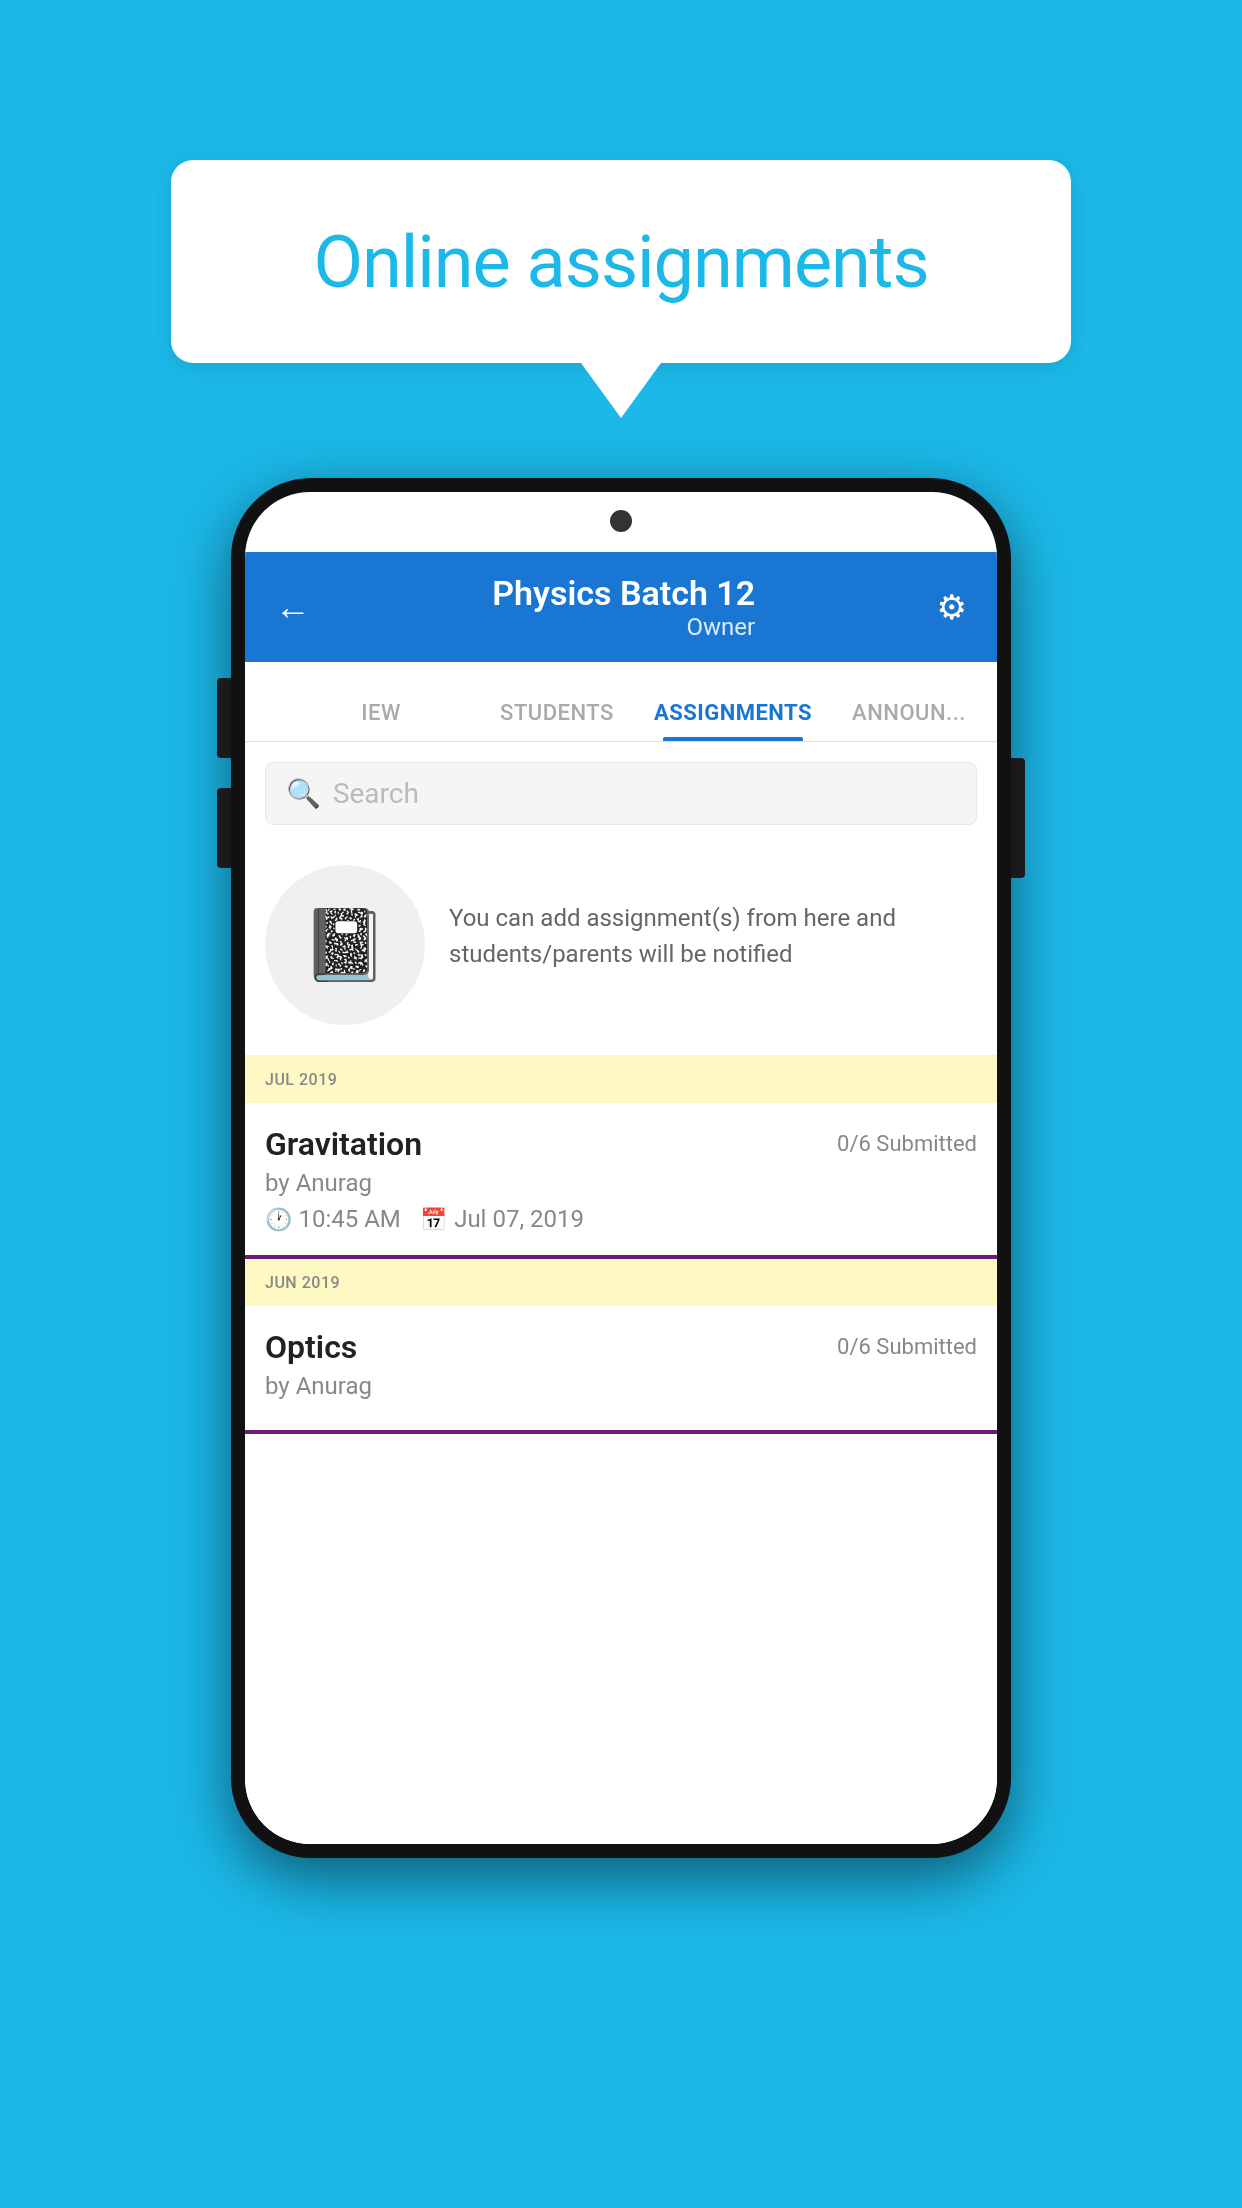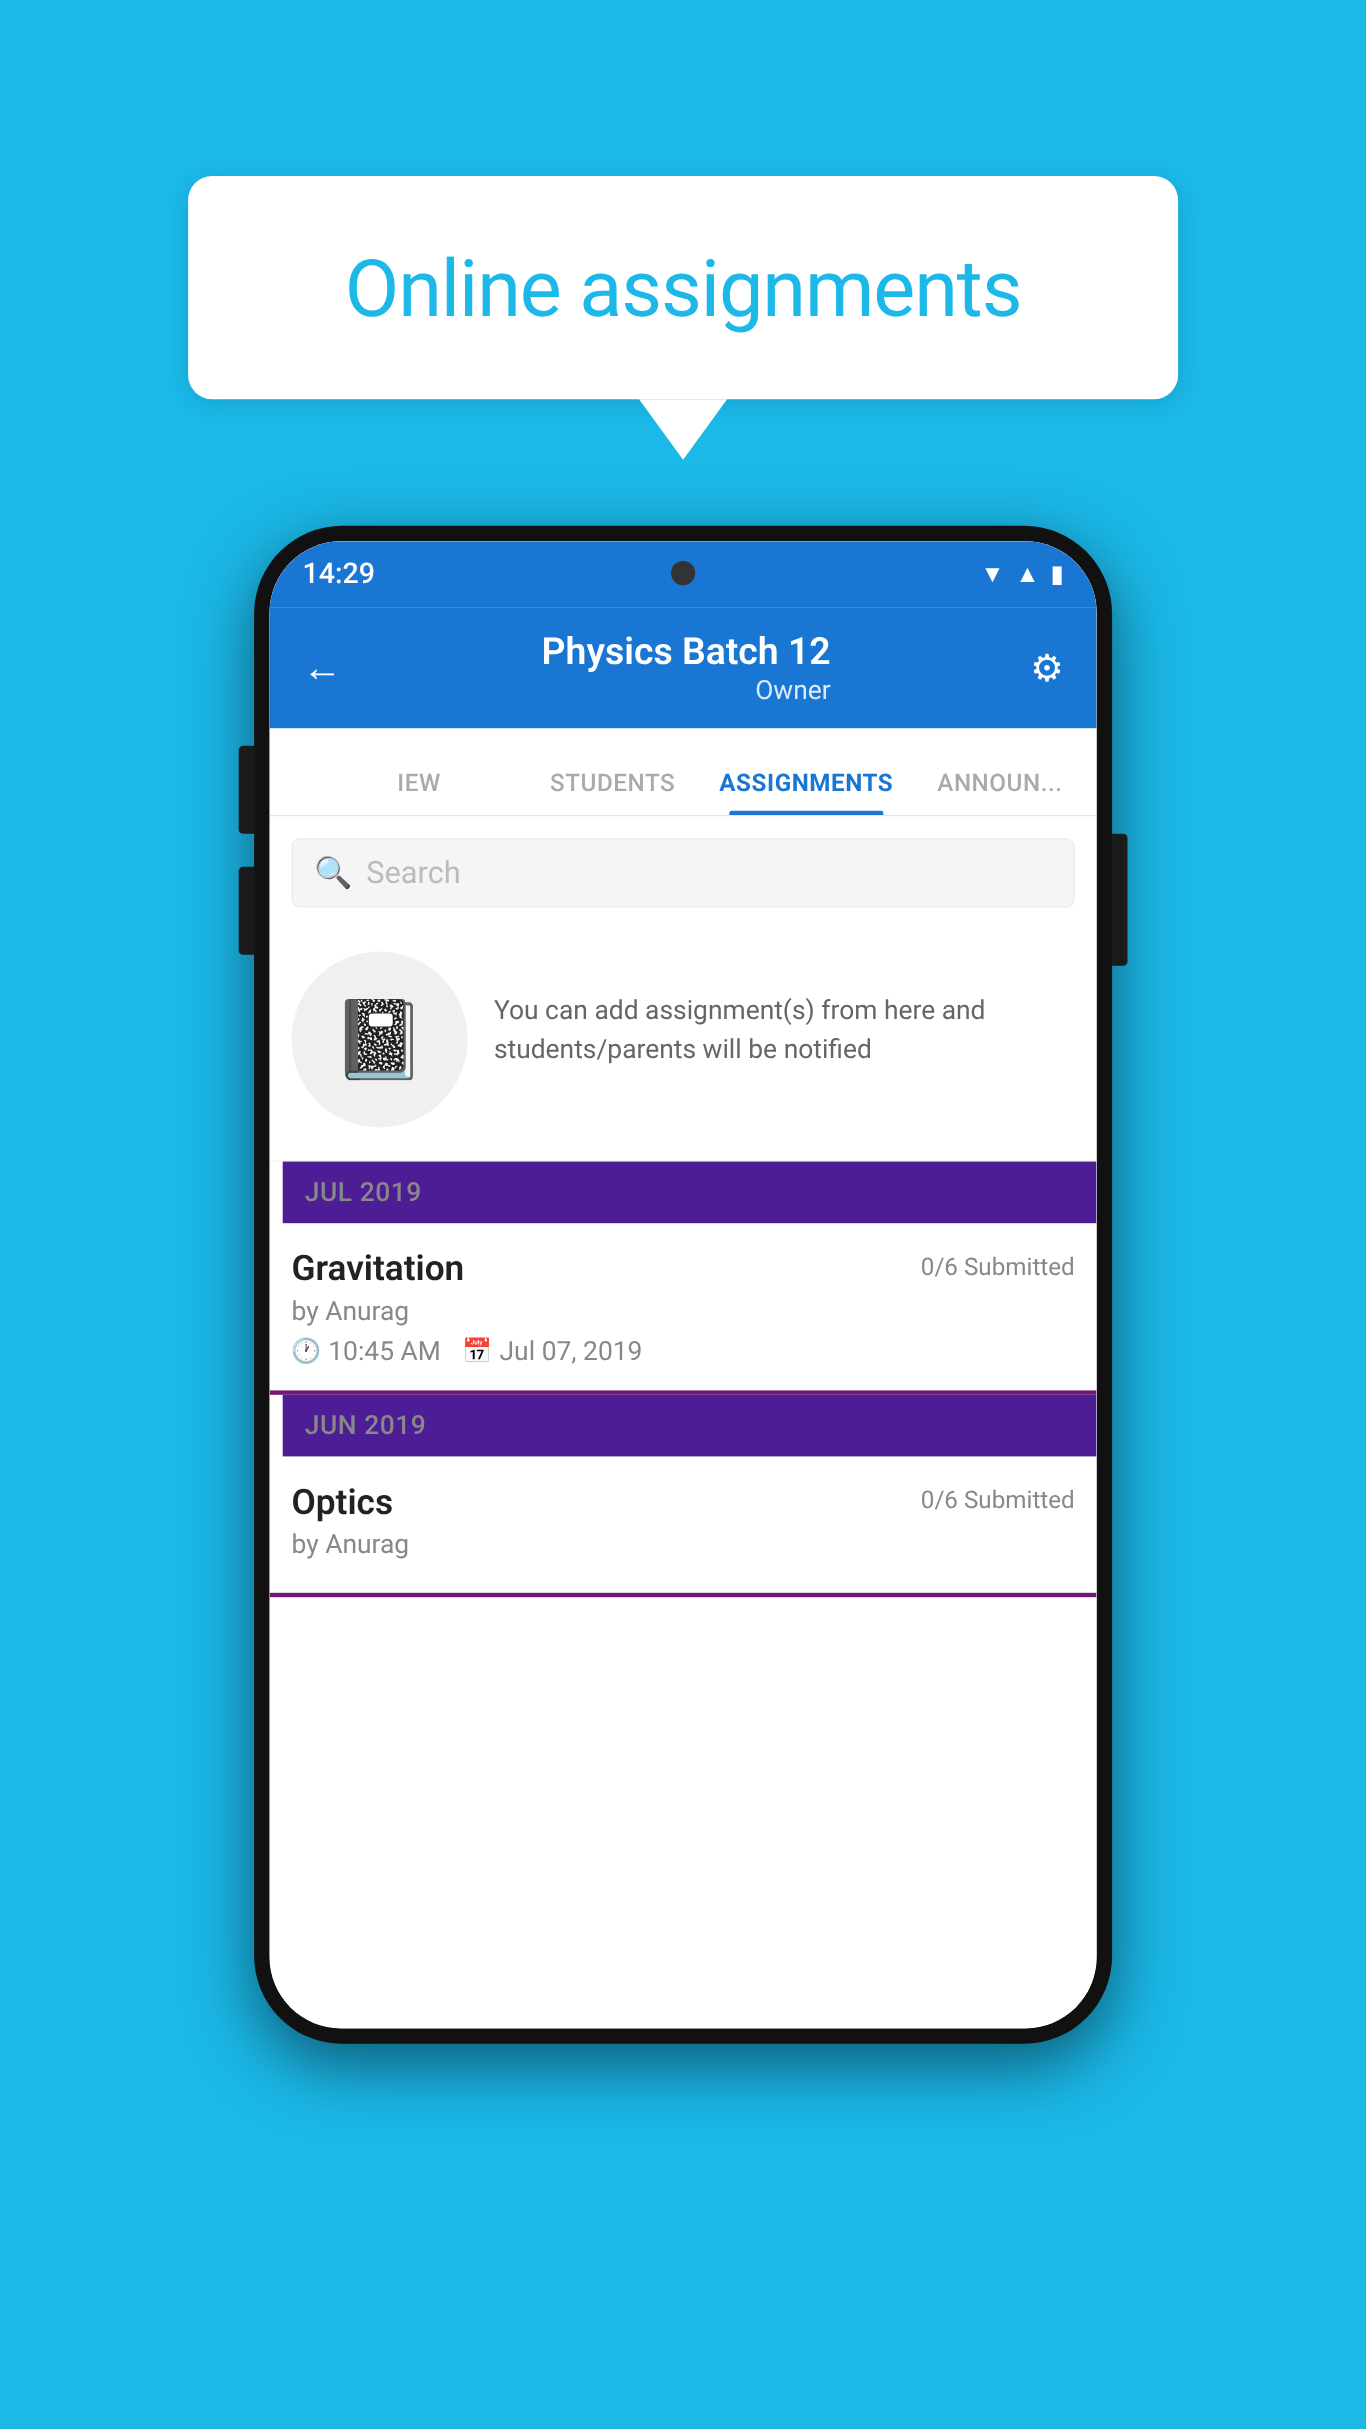--- a/index.html
+++ b/index.html
@@ -262,27 +262,26 @@
       border: none;
       border-radius: 8px;
       padding: 18px 30px;
       font-size: 26px;
       font-weight: 500;
       cursor: pointer;
     }
 
     
     .section-header {
-      background: #4c1d95;
+      background: #fef9c3;
       padding: 14px 20px;
-      font-size: 24px;
+      font-size: 16px;
       color: #888;
       font-weight: 500;
       letter-spacing: 0.5px;
-      margin-left: 12px;
     }
 
     
     .assignment-item {
       padding: 22px 20px;
       border-bottom: 4px solid #701a75;
     }
 
     .assignment-row1 {
       display: flex;
@@ -410,28 +409,20 @@
   <div class="phone-side-left"></div>
   <div class="phone-side-left2"></div>
   <div class="phone-side-right"></div>
 
   <div class="phone-frame">
     <div class="phone-inner">
       <div class="screen-inner">
 
         <div class="phone-camera"></div>
 
-        <div class="status-bar">
-          <span class="status-time">14:29</span>
-          <div class="status-icons">
-            <span class="status-icon">▼</span>
-            <span class="status-icon">▲</span>
-            <span class="status-icon">▮</span>
-          </div>
-        </div>
 
         <div class="app-header">
           <span class="header-back">←</span>
           <div class="header-center">
             <div class="header-title">Physics Batch 12</div>
             <div class="header-subtitle">Owner</div>
           </div>
           <span class="header-settings">⚙</span>
         </div>
 

